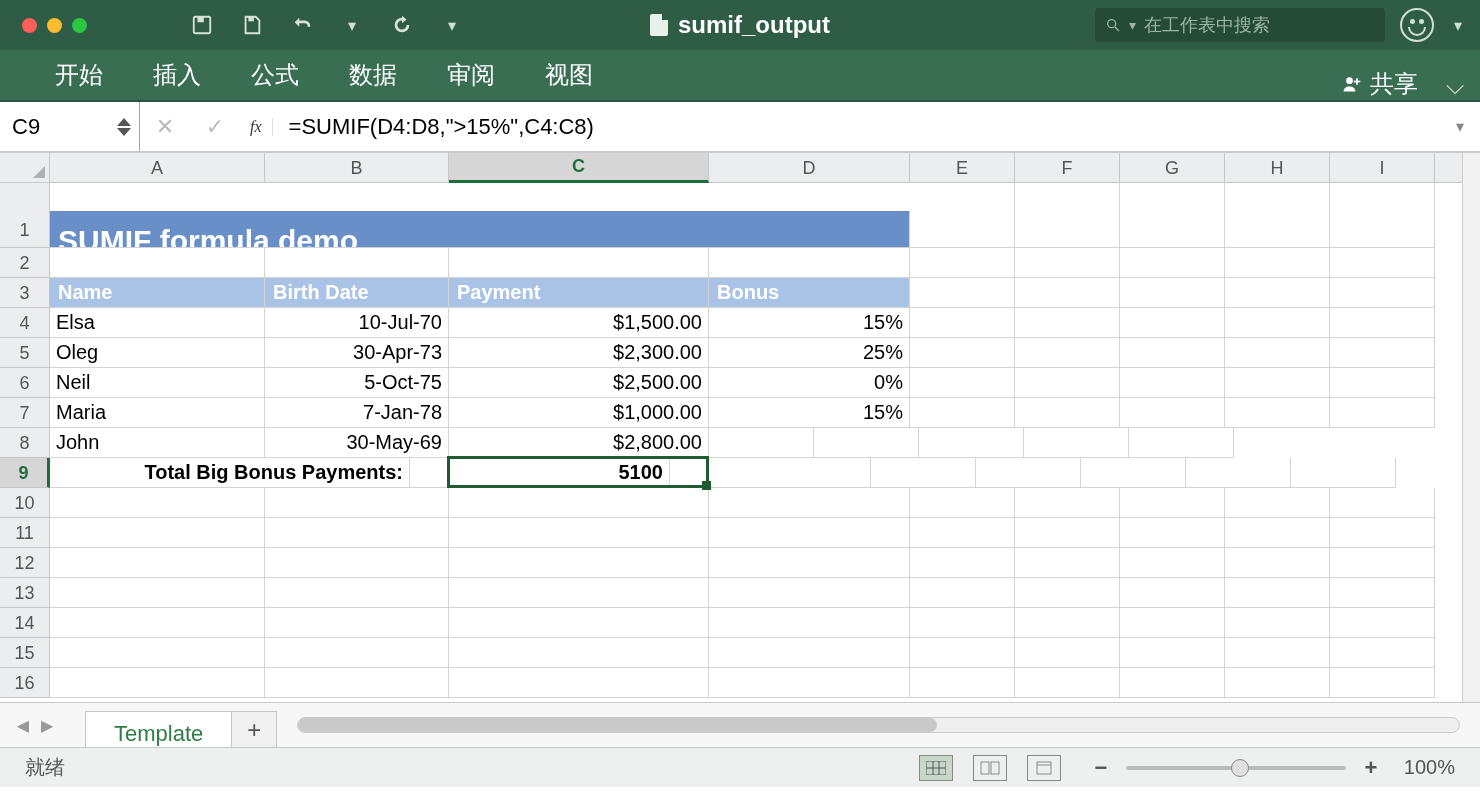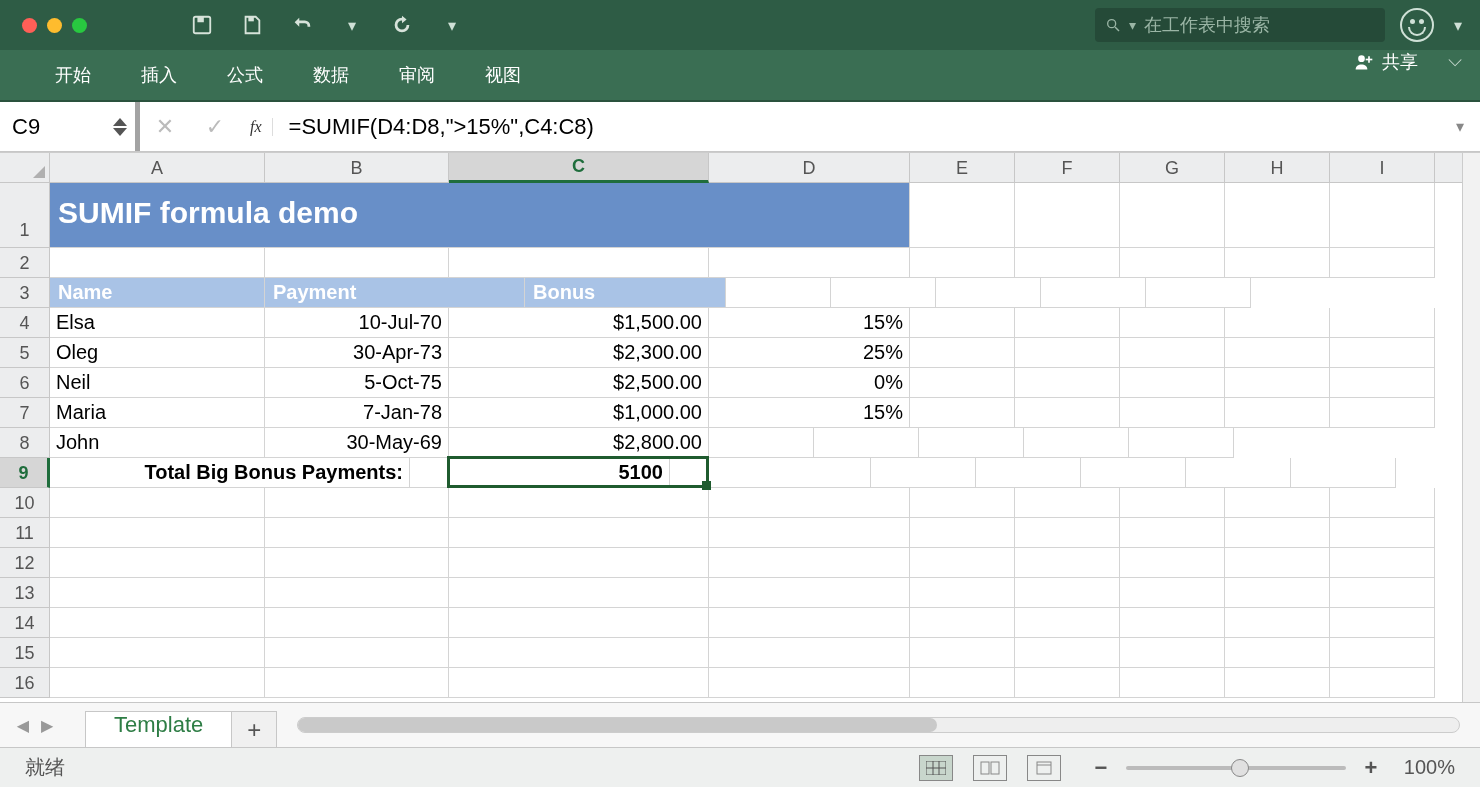--- a/index.html
+++ b/index.html
@@ -16,29 +16,29 @@
 .doc-icon{width:18px;height:22px;background:#e8f0ea;border-radius:2px;position:relative;}
 .doc-icon:before{content:"";position:absolute;top:0;right:0;width:6px;height:6px;background:#2e5c45;}
 .search-box { margin-left:auto; margin-right:15px; width:290px; height:34px; background:#254a38; border-radius:4px; display:flex; align-items:center; padding:0 10px; color:#9ab5a5; font-size:18px; gap:8px;}
 .search-box svg{width:16px;height:16px;fill:#9ab5a5;}
 .smile{width:34px;height:34px;border:2px solid #cfe0d6;border-radius:50%;margin-right:20px;display:flex;align-items:center;justify-content:center;position:relative;}
 .smile:before{content:"";position:absolute;width:5px;height:5px;background:#cfe0d6;border-radius:50%;top:9px;left:8px;box-shadow:9px 0 #cfe0d6;}
 .smile:after{content:"";position:absolute;width:14px;height:7px;border:2px solid #cfe0d6;border-top:none;border-radius:0 0 14px 14px;top:17px;}
 .chev{color:#cfe0d6;}
 
 
-.ribbon { height:52px; background:#3a6e53; display:flex; align-items:flex-start; padding-left:30px; color:#fff; font-size:18px; border-bottom:2px solid #2a523e;}
+.ribbon { height:52px; background:#3a6e53; display:flex; align-items:flex-end; padding-left:30px; color:#fff; font-size:24px; border-bottom:2px solid #2a523e;}
 .ribbon .tab{padding:0 25px;height:100%;display:flex;align-items:center;cursor:pointer;}
 .ribbon .share{margin-left:auto;margin-right:12px;display:flex;align-items:center;gap:8px;}
 .ribbon .share svg{width:20px;height:20px;fill:#fff;}
 .ribbon .collapse{width:50px;text-align:center;}
 
 
 .formulabar { height:50px; background:#fff; border-bottom:1px solid #c7c7c7; display:flex; align-items:center; }
-.namebox { width:140px; height:100%; border-right:5px solid #a3a3a3; display:flex; align-items:center; padding-left:12px; font-size:22px; position:relative;}
+.namebox { width:140px; height:100%; border-right:1px solid #a3a3a3; display:flex; align-items:center; padding-left:12px; font-size:22px; position:relative;}
 .namebox .spins{position:absolute;right:8px;display:flex;flex-direction:column;gap:2px;}
 .namebox .spins span{width:0;height:0;border-left:7px solid transparent;border-right:7px solid transparent;}
 .namebox .spins .up{border-bottom:8px solid #555;}
 .namebox .spins .down{border-top:8px solid #555;}
 .fb-btn{width:50px;height:100%;display:flex;align-items:center;justify-content:center;font-size:22px;color:#bbb;}
 .fx{font-style:italic;font-family:"Times New Roman",serif;font-size:16px;color:#333;padding:0 10px;border-right:1px solid #ddd;margin-right:10px;}
 .formula-input{flex:1;font-size:22px;padding-left:6px;}
 .fb-drop{width:40px;text-align:center;color:#888;}
 
 
@@ -53,38 +53,38 @@
 .rowheads{width:50px;display:flex;flex-direction:column;}
 .rh{height:30px;border-bottom:1px solid #c7c7c7;border-right:1px solid #c7c7c7;background:#ecedee;text-align:center;font-size:18px;color:#555;line-height:30px;}
 .rh.sel{background:#d6d6d6;color:#1f6d3c;font-weight:700;border-right:3px solid #1f6d3c;}
 
 .cells{position:relative;flex:1;}
 .row{display:flex;height:30px;}
 .cell{border-right:1px solid #d4d4d4;border-bottom:1px solid #d4d4d4;font-size:20px;padding:0 6px;line-height:29px;overflow:hidden;white-space:nowrap;}
 
 .row.r1{height:65px;}
 .row.r1 .cell{line-height:60px;}
-.titlecell{background:#688fc8;color:#fff;font-size:30px;font-weight:700;padding-left:8px;}
+.titlecell{background:#688fc8;color:#fff;font-size:30px;font-weight:700;padding-left:8px;margin-top:28px;}
 .hdrcell{background:#a9c3e6;color:#fff;font-weight:700;font-size:20px;padding-left:8px;}
 .right{text-align:right;}
 .bold{font-weight:700;}
 
 
 .cA{width:215px;} .cB{width:184px;} .cC{width:260px;} .cD{width:201px;}
 .cRest{width:105px;}
 
 
 .selbox{position:absolute;border:3px solid #1f5b2f;pointer-events:none;}
 .selbox .handle{position:absolute;right:-5px;bottom:-5px;width:9px;height:9px;background:#1f5b2f;}
 
 
 .sheetbar{height:45px;border-top:1px solid #c7c7c7;display:flex;align-items:center;background:#f7f7f7;}
 .sheet-nav{width:55px;display:flex;justify-content:center;gap:12px;color:#999;padding-left:15px;}
 .sheet-nav span{font-size:16px;}
-.sheet-tab{height:36px;padding:0 28px;background:#fff;border:1px solid #c7c7c7;border-bottom:none;margin-top:8px;font-family:"Courier New",monospace;font-size:22px;color:#2e7d45;display:flex;align-items:flex-start;}
+.sheet-tab{height:36px;padding:0 28px;background:#fff;border:1px solid #c7c7c7;border-bottom:none;margin-top:8px;font-family:"Courier New",monospace;font-size:22px;color:#2e7d45;display:flex;align-items:flex-end;}
 .sheet-add{width:45px;height:36px;margin-top:8px;border:1px solid #c7c7c7;border-left:none;border-bottom:none;display:flex;align-items:center;justify-content:center;font-size:24px;color:#555;background:#f0f0f0;}
 .hscroll{flex:1;height:16px;margin:0 20px;background:#eee;border:1px solid #ccc;border-radius:8px;position:relative;}
 .hscroll .thumb{position:absolute;left:0;top:0;height:100%;width:55%;background:#c9c9c9;border-radius:8px;}
 
 
 .statusbar{height:40px;background:#eef0ef;border-top:1px solid #c7c7c7;display:flex;align-items:center;font-size:20px;color:#555;padding:0 25px;}
 .viewbtns{display:flex;gap:20px;margin-left:auto;margin-right:30px;}
 .viewbtn{width:34px;height:26px;border:1px solid #888;display:flex;align-items:center;justify-content:center;}
 .viewbtn.active{background:#c8d6cc;}
 .zoom{display:flex;align-items:center;gap:15px;}
@@ -122,20 +122,24 @@
       </svg>
     </div>
   <div class="tb-btn chev">▾</div>
   <div class="tb-btn">
       <svg viewBox="0 0 24 24">
         <path d="M12 4a8 8 0 108 8h-3a5 5 0 11-5-5v3l5-4-5-4v2z"></path>
       </svg>
     </div>
   <div class="tb-btn chev">▾</div>
 
+  <div class="title-center">
+    <div class="doc-icon"></div>
+    <span>sumif_output</span>
+  </div>
 
   <div class="search-box">
     <svg viewBox="0 0 24 24">
         <circle cx="10" cy="10" r="6" fill="none" stroke="#9ab5a5" stroke-width="2"></circle>
         <line x1="15" y1="15" x2="21" y2="21" stroke="#9ab5a5" stroke-width="2"></line>
       </svg>
     <span style="font-size:14px">▾</span>
     <span>在工作表中搜索</span>
   </div>
   <div class="smile"></div>
@@ -227,20 +231,21 @@
           <div class="cell cC"></div>
           <div class="cell cD"></div>
           <div class="cell cRest"></div>
           <div class="cell cRest"></div>
           <div class="cell cRest"></div>
           <div class="cell cRest"></div>
           <div class="cell cRest"></div>
         </div>
         <div class="row">
           <div class="cell cA hdrcell">Name</div>
+          <div class="cell cB hdrcell">Birth Date</div>
           <div class="cell cC hdrcell">Payment</div>
           <div class="cell cD hdrcell">Bonus</div>
           <div class="cell cRest"></div>
           <div class="cell cRest"></div>
           <div class="cell cRest"></div>
           <div class="cell cRest"></div>
           <div class="cell cRest"></div>
         </div>
         <div class="row">
           <div class="cell cA">Elsa</div>

